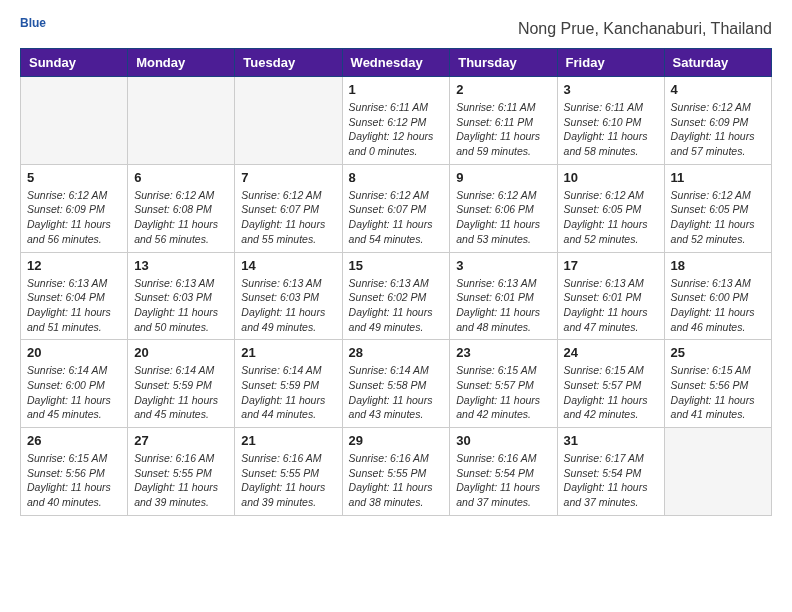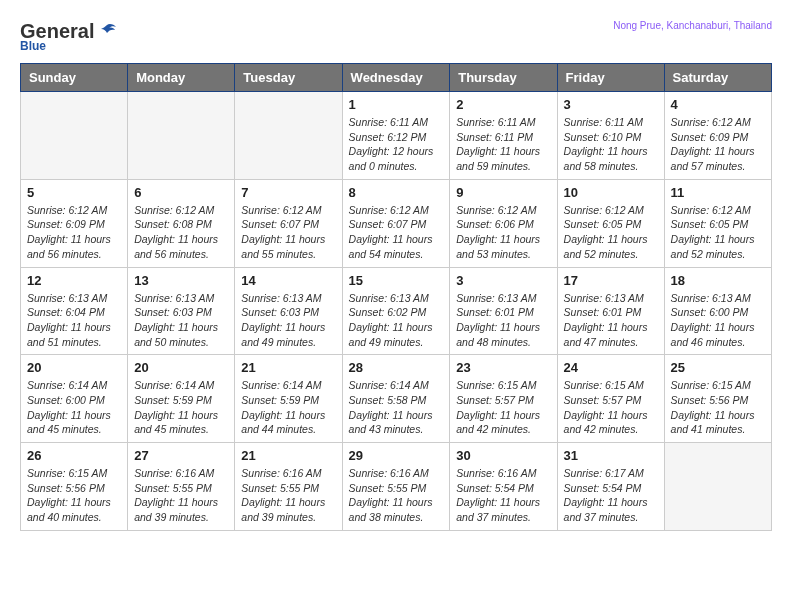--- a/index.html
+++ b/index.html
@@ -23,30 +23,30 @@
     }
     .title-section {
       text-align: right;
     }
     .month-title {
       font-size: 32px;
       font-weight: bold;
       color: #222;
     }
     .location {
-      font-size: 10px;
-      color: #8b5cf6;
+      font-size: 16px;
+      color: #404040;
     }
     .calendar {
       width: 100%;
       border-collapse: collapse;
       border: 1px solid #ccc;
     }
     .calendar th {
-      background-color: #737373;
+      background-color: #4c1d95;
       color: white;
       text-align: left;
       padding: 6px 8px;
       font-size: 13px;
       border: 1px solid #1a4080;
     }
     .calendar td {
       border: 1px solid #ccc;
       vertical-align: top;
       padding: 5px 6px;
@@ -70,26 +70,20 @@
       line-height: 1.4;
       color: #333;
       font-style: italic;
     }
   </style>
 </head>
 <body>
 
 <div class="header">
   <div class="logo">
-    <div style="display:flex;align-items:center;">
-      <span style="font-size:20px;font-weight:bold;color:#333;">General</span>
-      <svg width="22" height="22" viewBox="0 0 22 22" style="margin-left:2px;">
-        <path d="M11 4 C13 2, 18 3, 20 6 C18 5, 15 5, 13 7 C15 6, 18 7, 19 9 C16 8, 13 9, 11 12 C10 10, 8 8, 5 8 C7 7, 9 6, 11 4Z" fill="#2255a4"></path>
-      </svg>
-    </div>
     <span style="font-size:12px;font-weight:bold;color:#2255a4;margin-top:-4px;">Blue</span>
   </div>
   <div class="title-section">
     <div class="location">Nong Prue, Kanchanaburi, Thailand</div>
   </div>
 </div>
 
 <table class="calendar">
   <thead>
     <tr>

